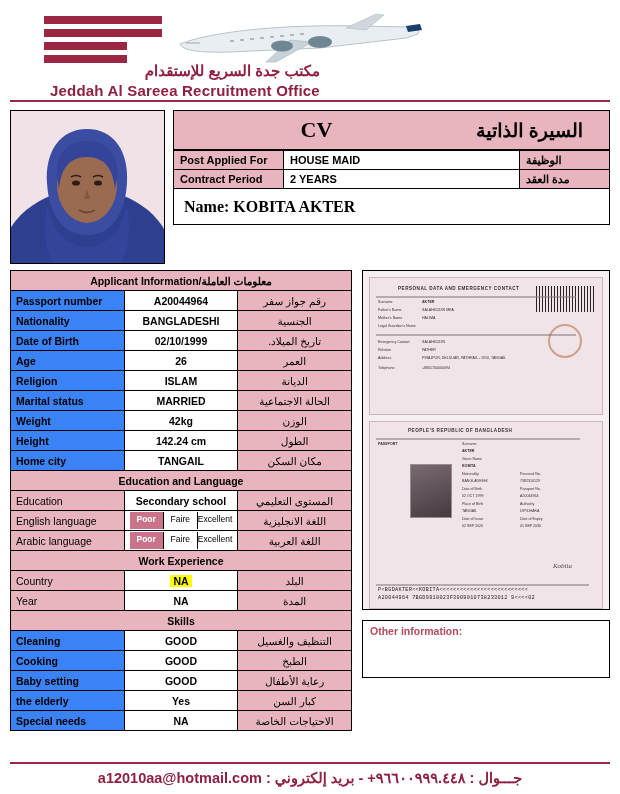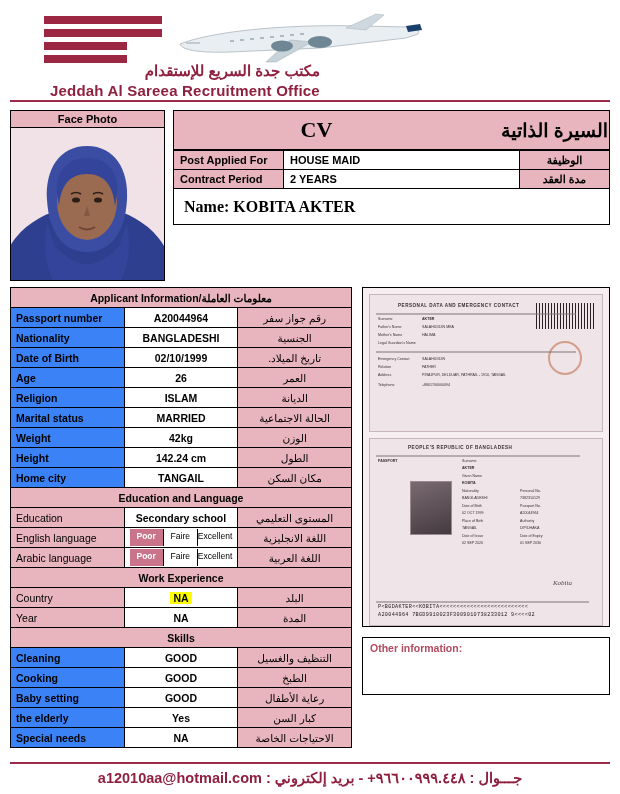--- a/index.html
+++ b/index.html
@@ -87,21 +87,21 @@
   }
   .right-top { flex: 1; }
 
   .cv-banner {
     border: 1px solid #000;
     background: #e8b4bd;
     height: 40px;
     display: flex;
     align-items: center;
     justify-content: space-between;
-    padding: 0 1px;
+    padding: 0 26px;
   }
   .cv-banner .cv-en {
     font-family: "Liberation Serif", serif;
     font-weight: bold;
     font-size: 22px;
     flex: 1;
     text-align: center;
   }
   .cv-banner .cv-ar {
     font-weight: bold;
@@ -118,21 +118,21 @@
   }
   .post-table td {
     border: 1px solid #000;
     font-size: 11px;
     font-weight: bold;
     padding: 2px 6px;
     height: 19px;
   }
   .post-table td.lbl { background: #e8b4bd; width: 110px; }
   .post-table td.val { background: #fff; }
-  .post-table td.ar  { background: #e8b4bd; width: 90px; text-align: center; direction: rtl; }
+  .post-table td.ar  { background: #e8b4bd; width: 90px; text-align: left; direction: rtl; }
 
   .name-box {
     border: 1px solid #000;
     border-top: none;
     height: 36px;
     display: flex;
     align-items: center;
     padding-left: 10px;
     font-family: "Liberation Serif", serif;
     font-weight: bold;
@@ -344,21 +344,20 @@
         </g>
       </svg>
     </div>
     <div class="header-title-ar">مكتب جدة السريع للإستقدام</div>
     <div class="header-title-en">Jeddah Al Sareea Recruitment Office</div>
   </div>
 
   <div class="top-section">
 
     <div class="photo-box">
-      <div class="photo-caption">Face Photo</div>
       <div class="photo-frame">
         <svg width="153" height="152" viewBox="0 0 153 152">
           <rect width="153" height="152" fill="#f0e2e6"></rect>
           <ellipse cx="76" cy="150" rx="86" ry="72" fill="#2e3f8f"></ellipse>
           <path d="M76,18 C104,18 118,42 116,72 C114,104 100,124 76,124 C52,124 38,104 36,72 C34,42 48,18 76,18 Z" fill="#3b4da3"></path>
           <ellipse cx="76" cy="74" rx="30" ry="38" fill="#9a6a51"></ellipse>
           <path d="M76,30 C98,30 108,46 106,66 L104,78 C102,58 94,46 76,46 C58,46 50,58 48,78 L46,66 C44,46 54,30 76,30 Z" fill="#33449a"></path>
           <ellipse cx="65" cy="72" rx="4" ry="2.6" fill="#2b1d16"></ellipse>
           <ellipse cx="87" cy="72" rx="4" ry="2.6" fill="#2b1d16"></ellipse>
           <path d="M60,66 Q65,63 70,66" stroke="#2b1d16" stroke-width="1.6" fill="none"></path>

